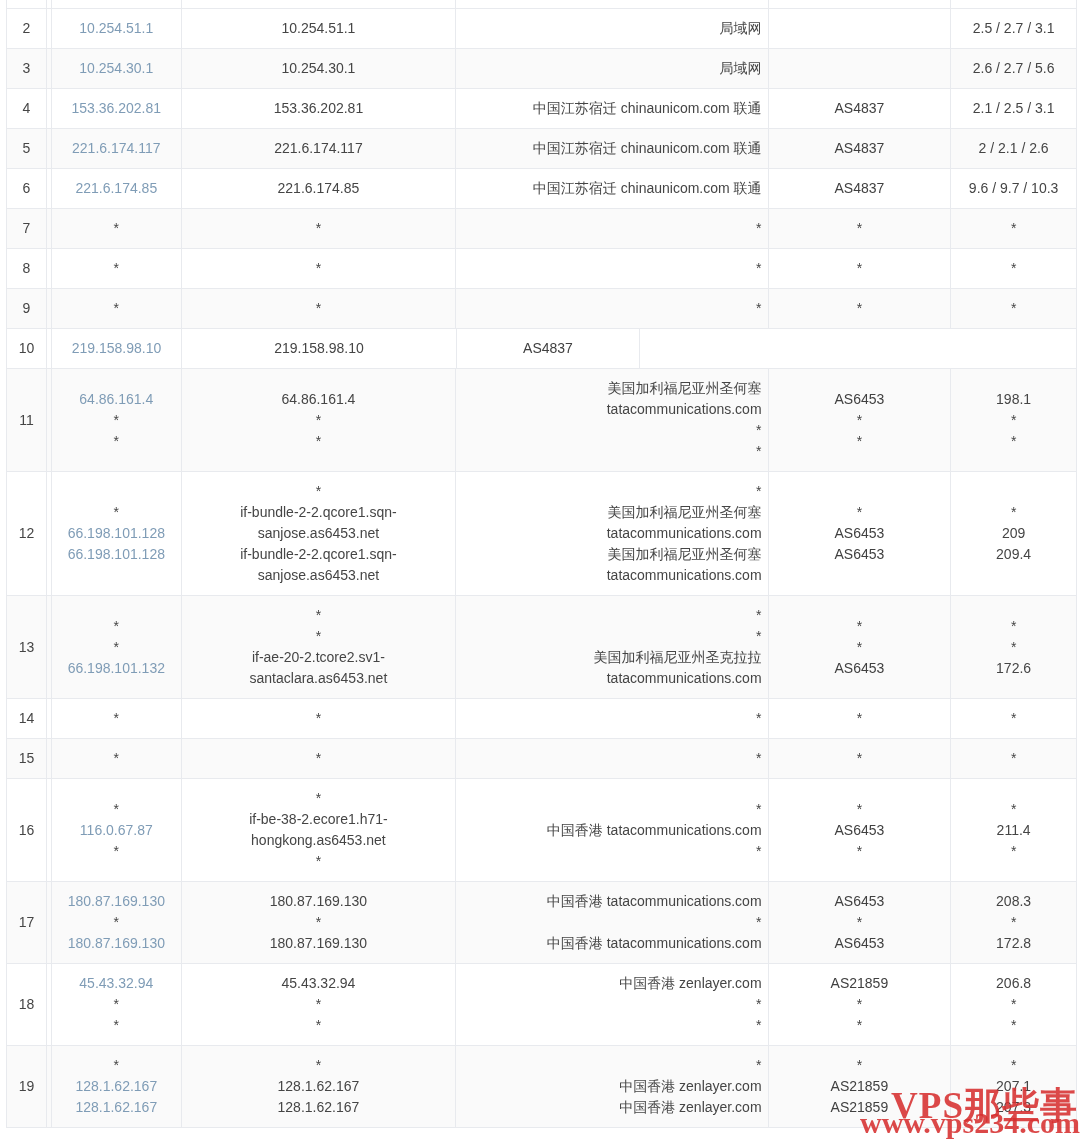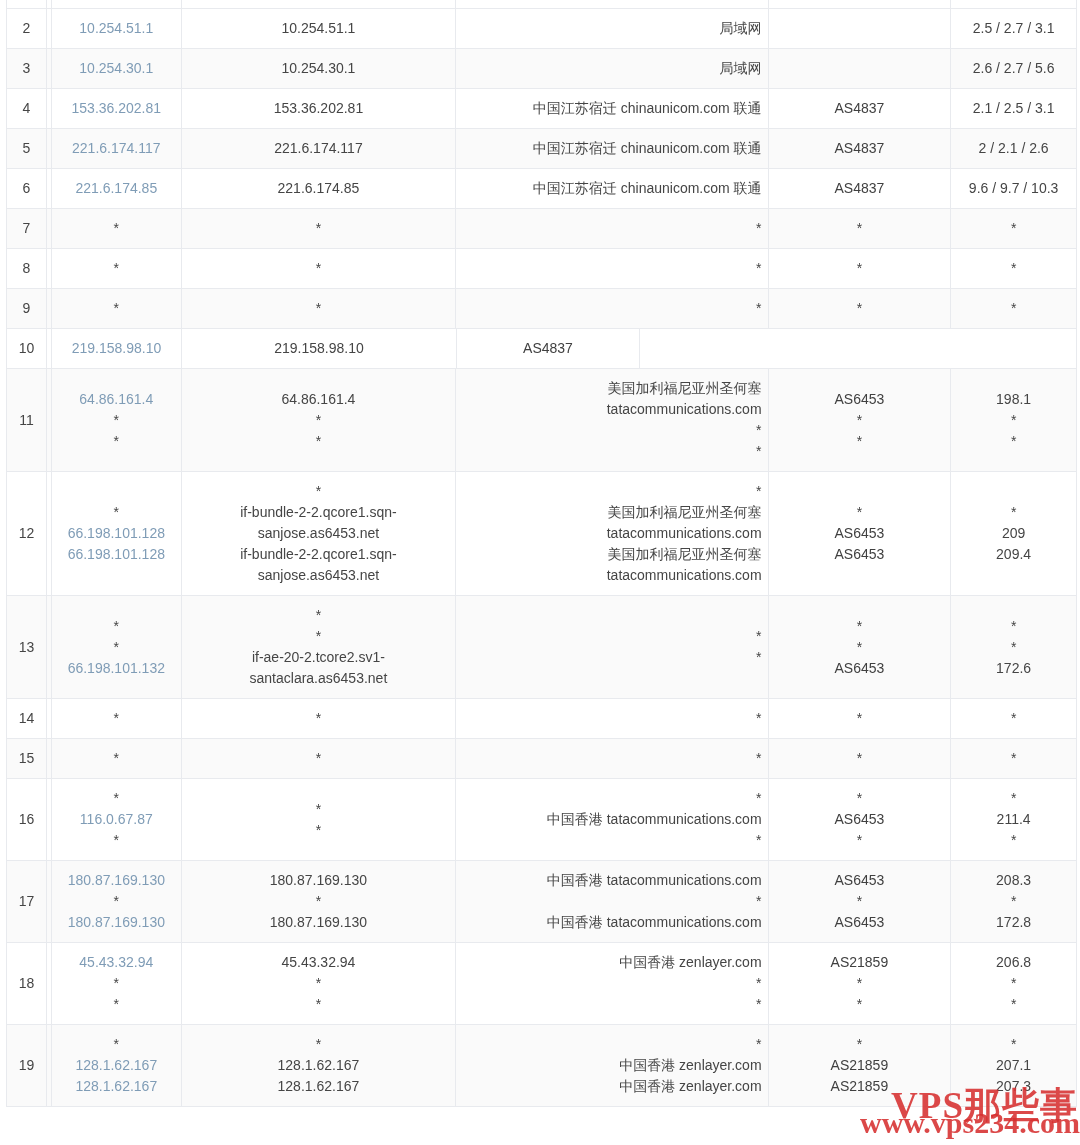--- a/index.html
+++ b/index.html
@@ -317,20 +317,21 @@
         <div class="line link-ip">66.198.101.132</div>
       </div>
       <div class="cell c-host">
         <div class="line">*</div>
         <div class="line">*</div>
         <div class="line">if-ae-20-2.tcore2.sv1-santaclara.as6453.net</div>
       </div>
       <div class="cell c-loc">
         <div class="line">*</div>
         <div class="line">*</div>
+        <div class="line">美国加利福尼亚州圣克拉拉 tatacommunications.com</div>
       </div>
       <div class="cell c-asn">
         <div class="line">*</div>
         <div class="line">*</div>
         <div class="line link-asn">AS6453</div>
       </div>
       <div class="cell c-lat">
         <div class="line">*</div>
         <div class="line">*</div>
         <div class="line">172.6</div>
@@ -383,20 +384,21 @@
         <div class="line">16</div>
       </div>
       <div class="cell c-gap"></div>
       <div class="cell c-ip">
         <div class="line">*</div>
         <div class="line link-ip">116.0.67.87</div>
         <div class="line">*</div>
       </div>
       <div class="cell c-host">
         <div class="line">*</div>
+        <div class="line">if-be-38-2.ecore1.h71-hongkong.as6453.net</div>
         <div class="line">*</div>
       </div>
       <div class="cell c-loc">
         <div class="line">*</div>
         <div class="line">中国香港 tatacommunications.com</div>
         <div class="line">*</div>
       </div>
       <div class="cell c-asn">
         <div class="line">*</div>
         <div class="line link-asn">AS6453</div>

